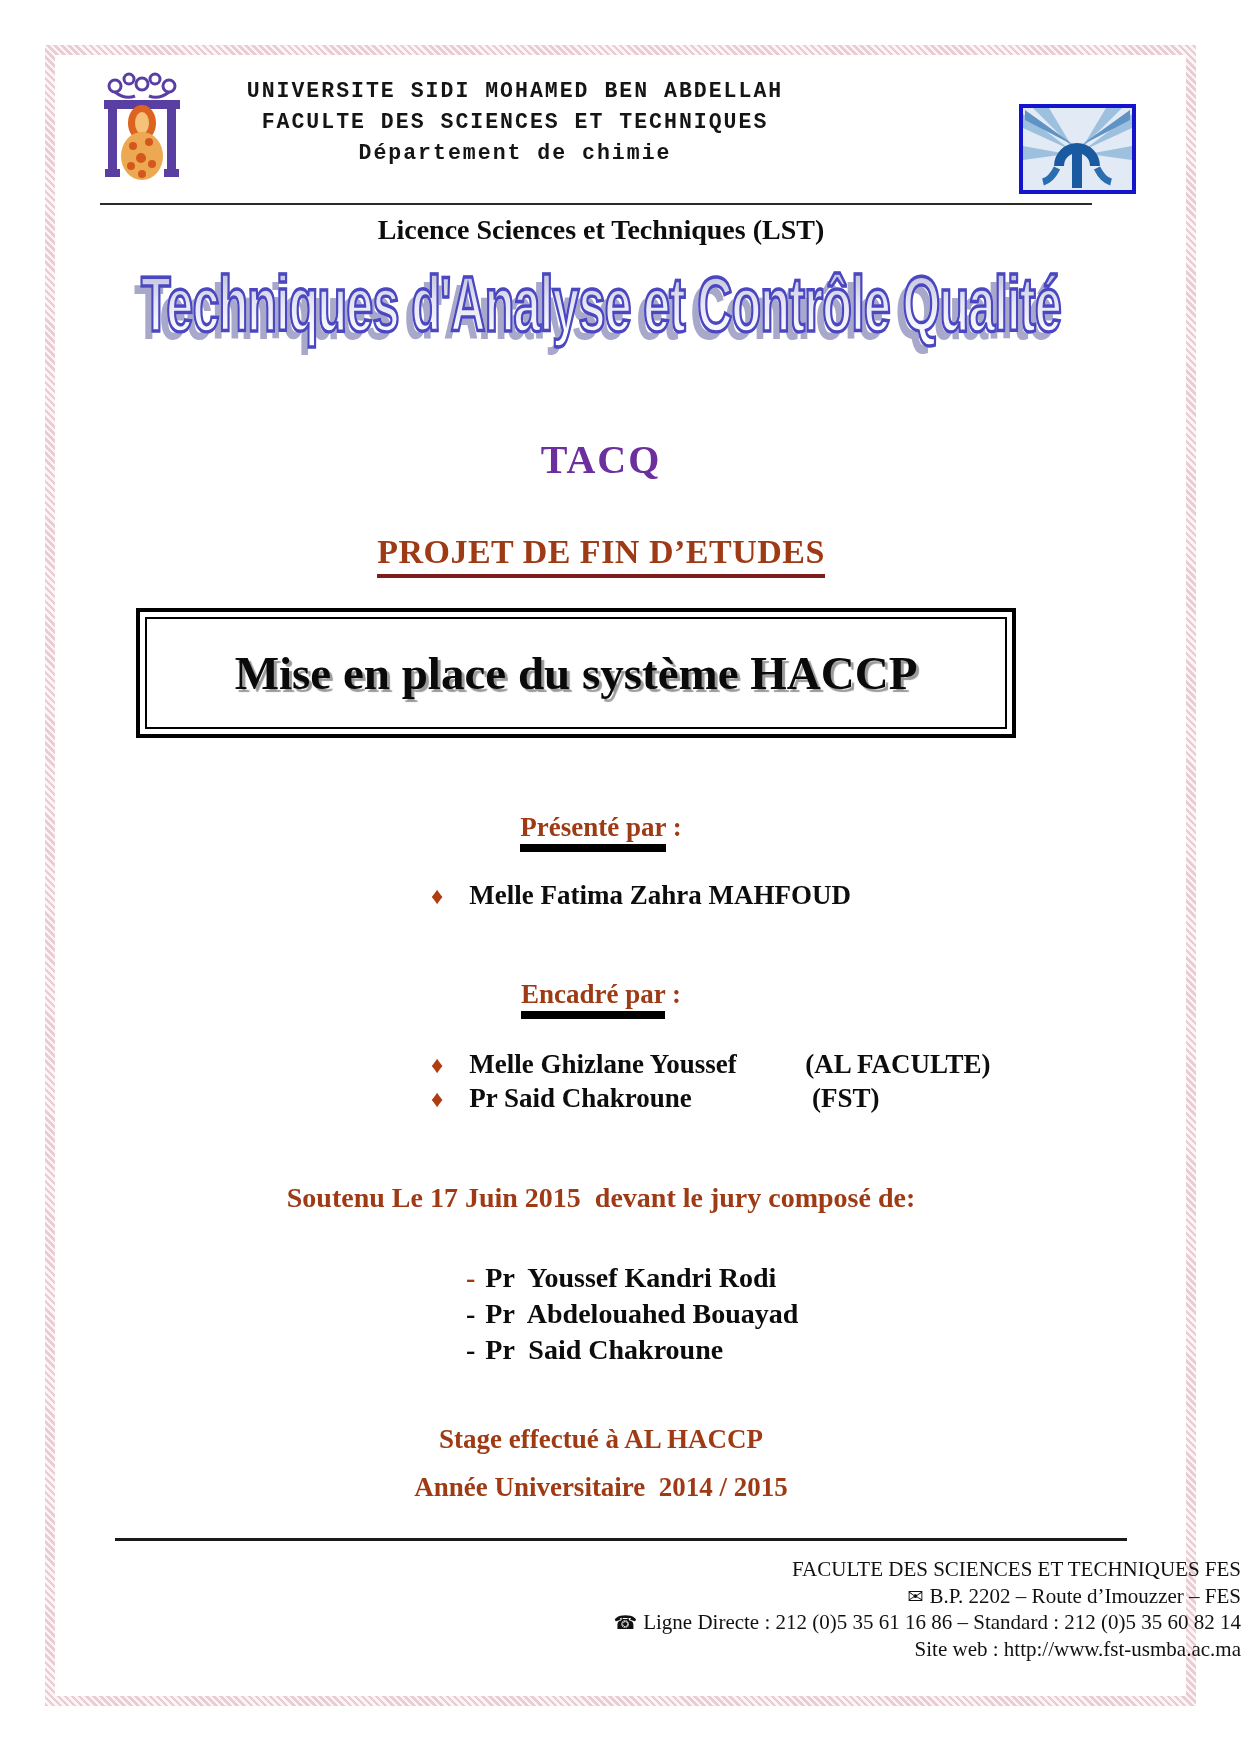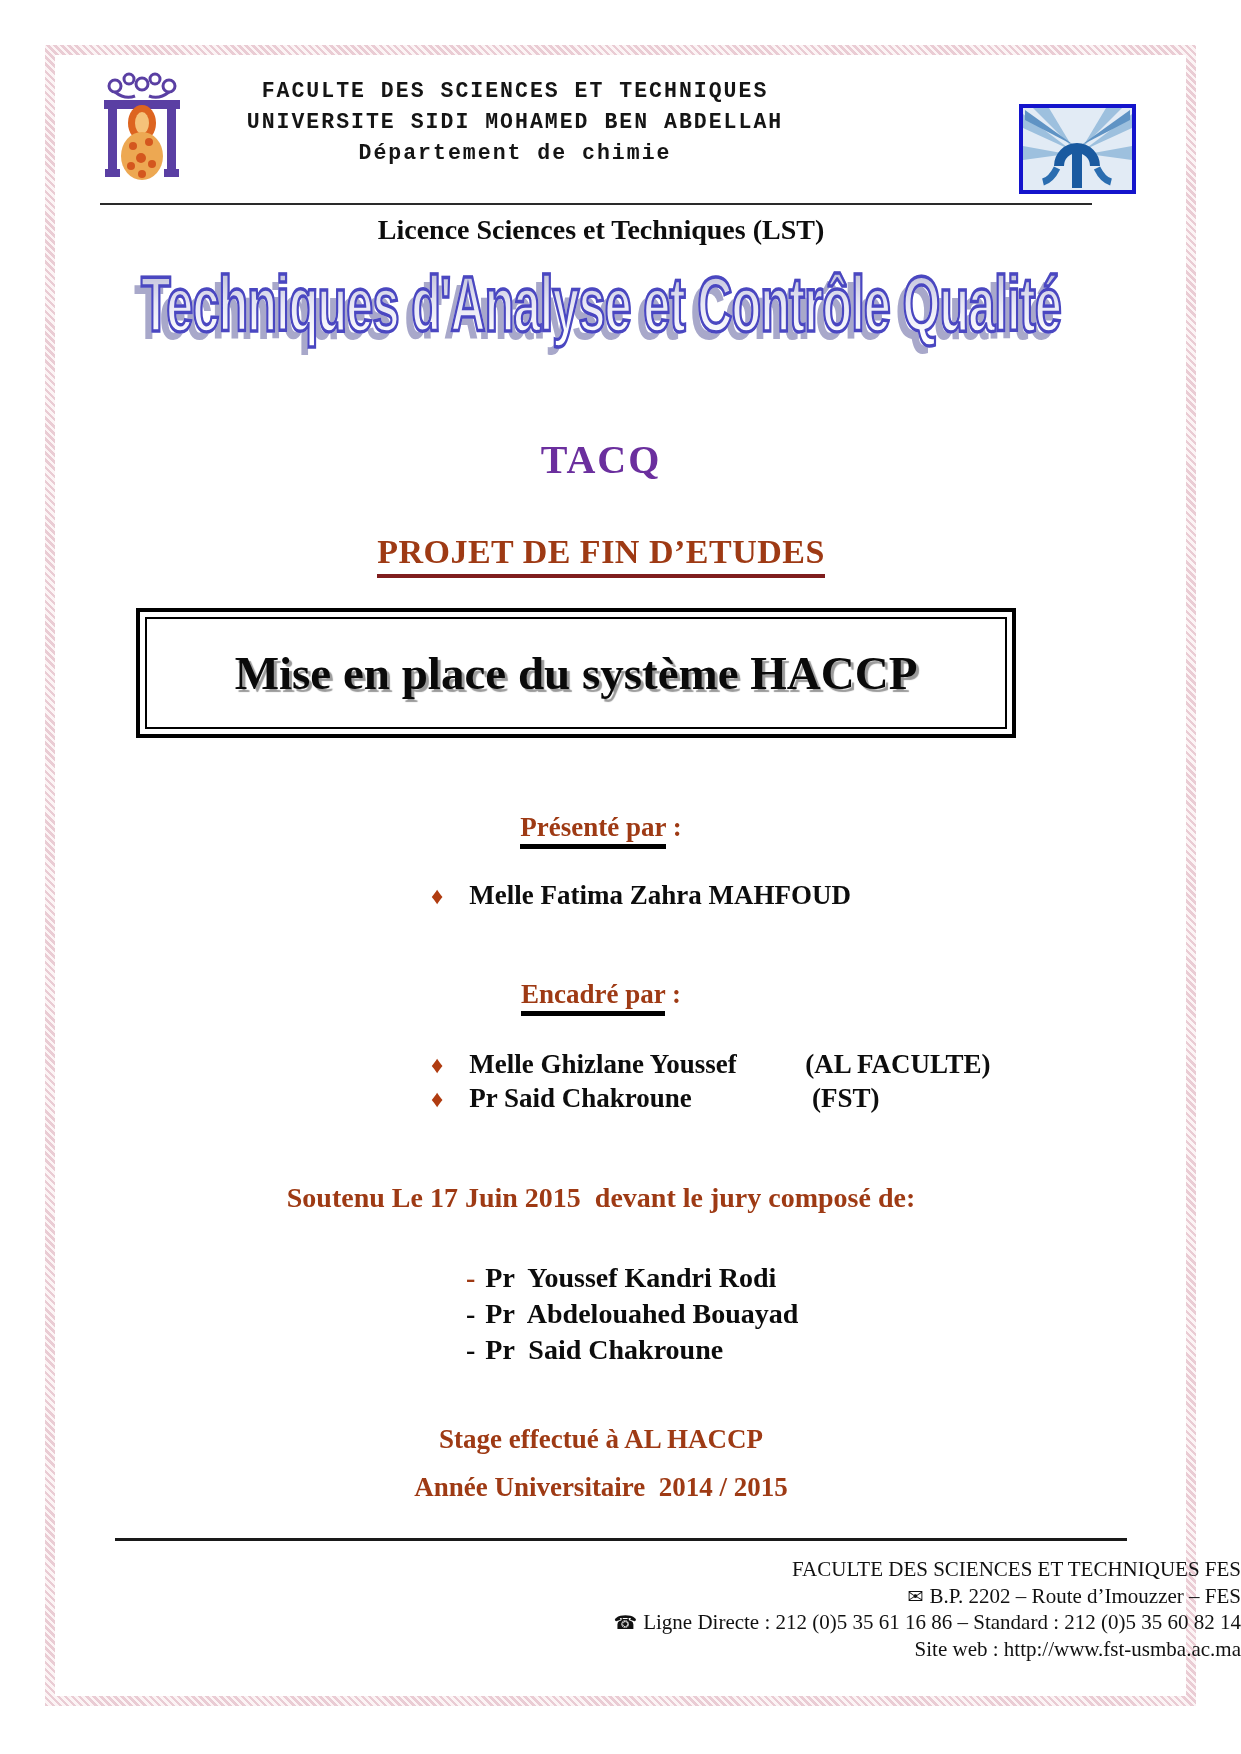--- a/index.html
+++ b/index.html
@@ -34,21 +34,21 @@
   .projet{margin-top:50px;}
   .projet span{display:inline-block;font-size:34px;font-weight:bold;color:#9e3a14;
       padding-bottom:3px;border-bottom:4px solid #7f1d1d;letter-spacing:0.5px;}
   
   .tbox-outer{margin:30px 0 0 95px;width:880px;box-sizing:border-box;border:4px solid #000;padding:5px;}
   .tbox-inner{border:2px solid #000;padding:27px 8px;}
   .tbox-title{font-size:47px;font-weight:bold;color:#0a0a0a;white-space:nowrap;
       text-shadow:3px 3px 1px #9a9a9a;}
   
   .seclabel{font-size:27px;font-weight:bold;color:#9e3a14;}
-  .seclabel .ul{border-bottom:5px solid #000000;padding-bottom:2px;}
+  .seclabel .ul{border-bottom:8px solid #000000;padding-bottom:2px;}
   .presente{margin-top:74px;}
   .row-presented{margin-top:36px;}
   .encadre{margin-top:66px;}
   .enc-rows{margin-top:38px;}
   .b-row{display:flex;align-items:baseline;text-align:left;padding-left:390px;
       font-size:27px;font-weight:bold;line-height:33px;color:#0d0d0d;}
   .bullet{color:#b03c10;font-size:24px;margin-right:26px;flex:none;}
   .b-name{flex:none;width:336px;white-space:pre;}
   .b-org{flex:none;white-space:pre;}
   .defense{margin-top:66px;font-size:28px;font-weight:bold;color:#9e3a14;white-space:pre;}
@@ -95,22 +95,22 @@
           <circle cx="54" cy="72" r="4"></circle>
         <circle cx="46" cy="88" r="5"></circle>
           <circle cx="36" cy="96" r="4"></circle>
         <circle cx="57" cy="94" r="4"></circle>
           <circle cx="47" cy="104" r="4"></circle>
       </g>
     </svg>
   </div>
 
   <div class="header-text">
+    <div>UNIVERSITE SIDI MOHAMED BEN ABDELLAH</div>
     <div>FACULTE DES SCIENCES ET TECHNIQUES</div>
-    <div>UNIVERSITE SIDI MOHAMED BEN ABDELLAH</div>
     <div>Département de chimie</div>
   </div>
 
   <div class="fst-logo">
     <svg width="109" height="101" viewBox="0 0 109 101" xmlns="http://www.w3.org/2000/svg">
       <rect width="109" height="101" fill="#e2ebf5"></rect>
       <g fill="#9dc0de">
         <polygon points="0,6 48,42 0,20"></polygon>
           <polygon points="10,0 50,40 26,0"></polygon>
         <polygon points="109,6 61,42 109,20"></polygon>

